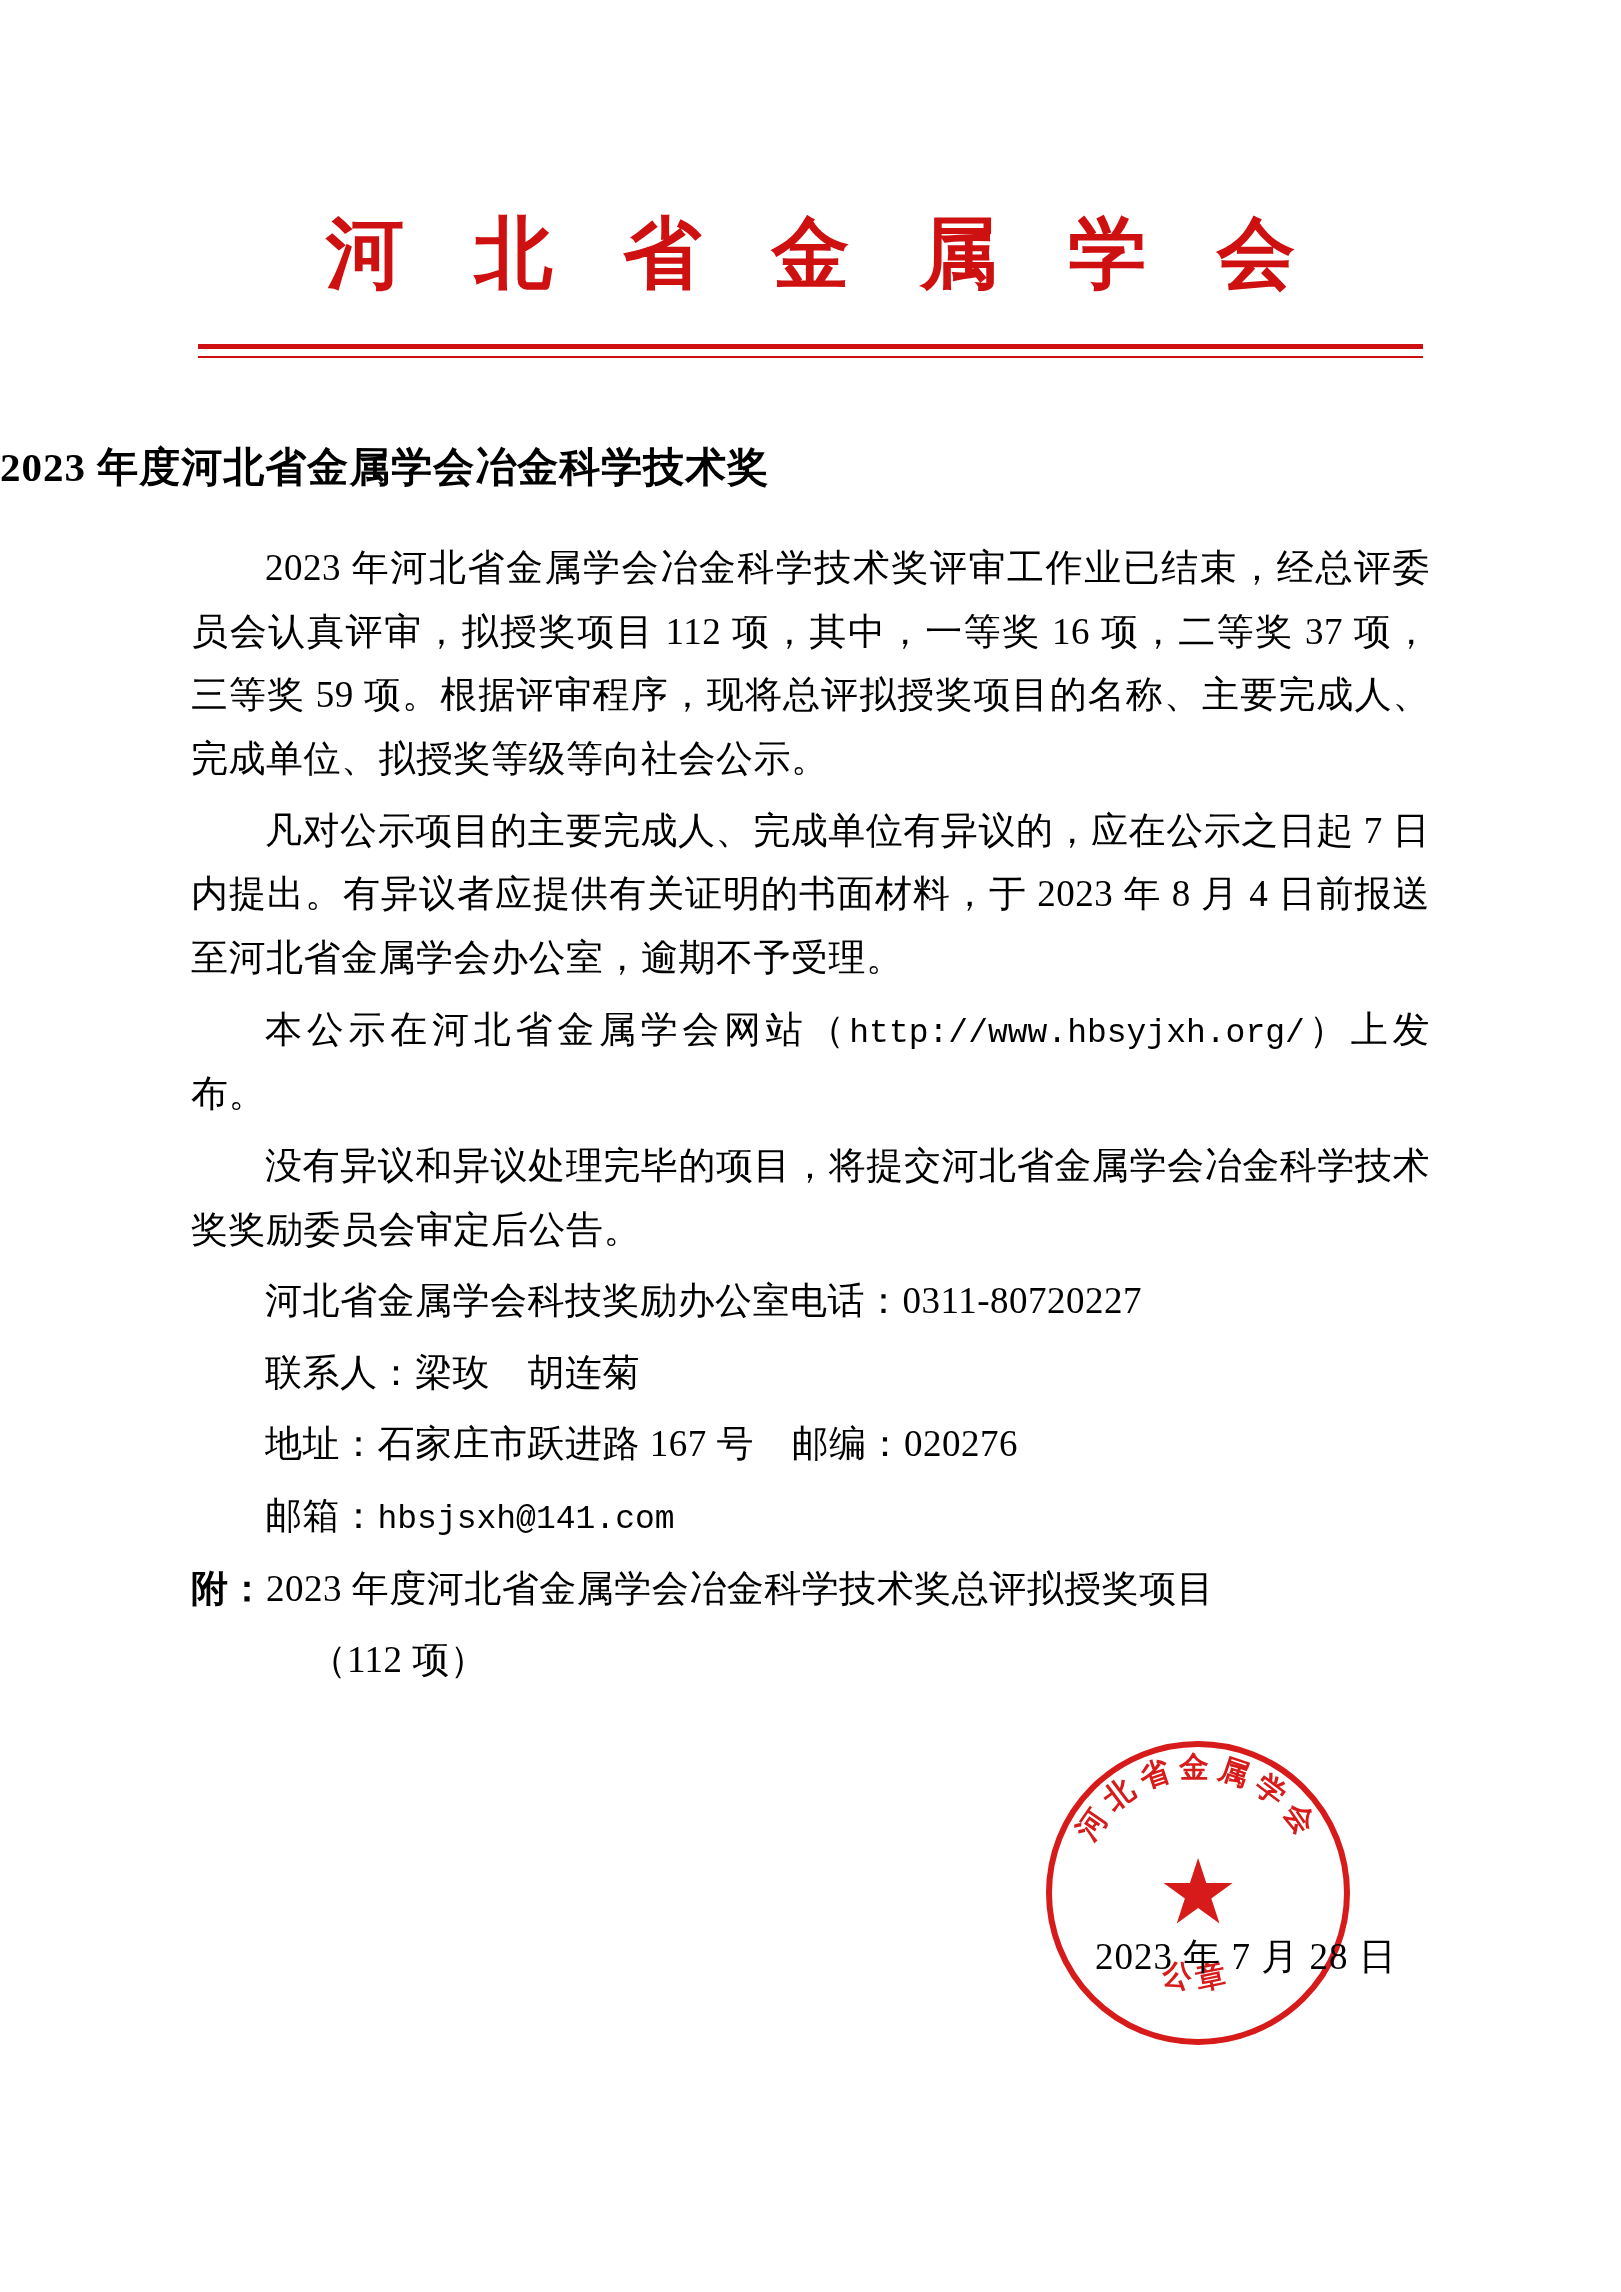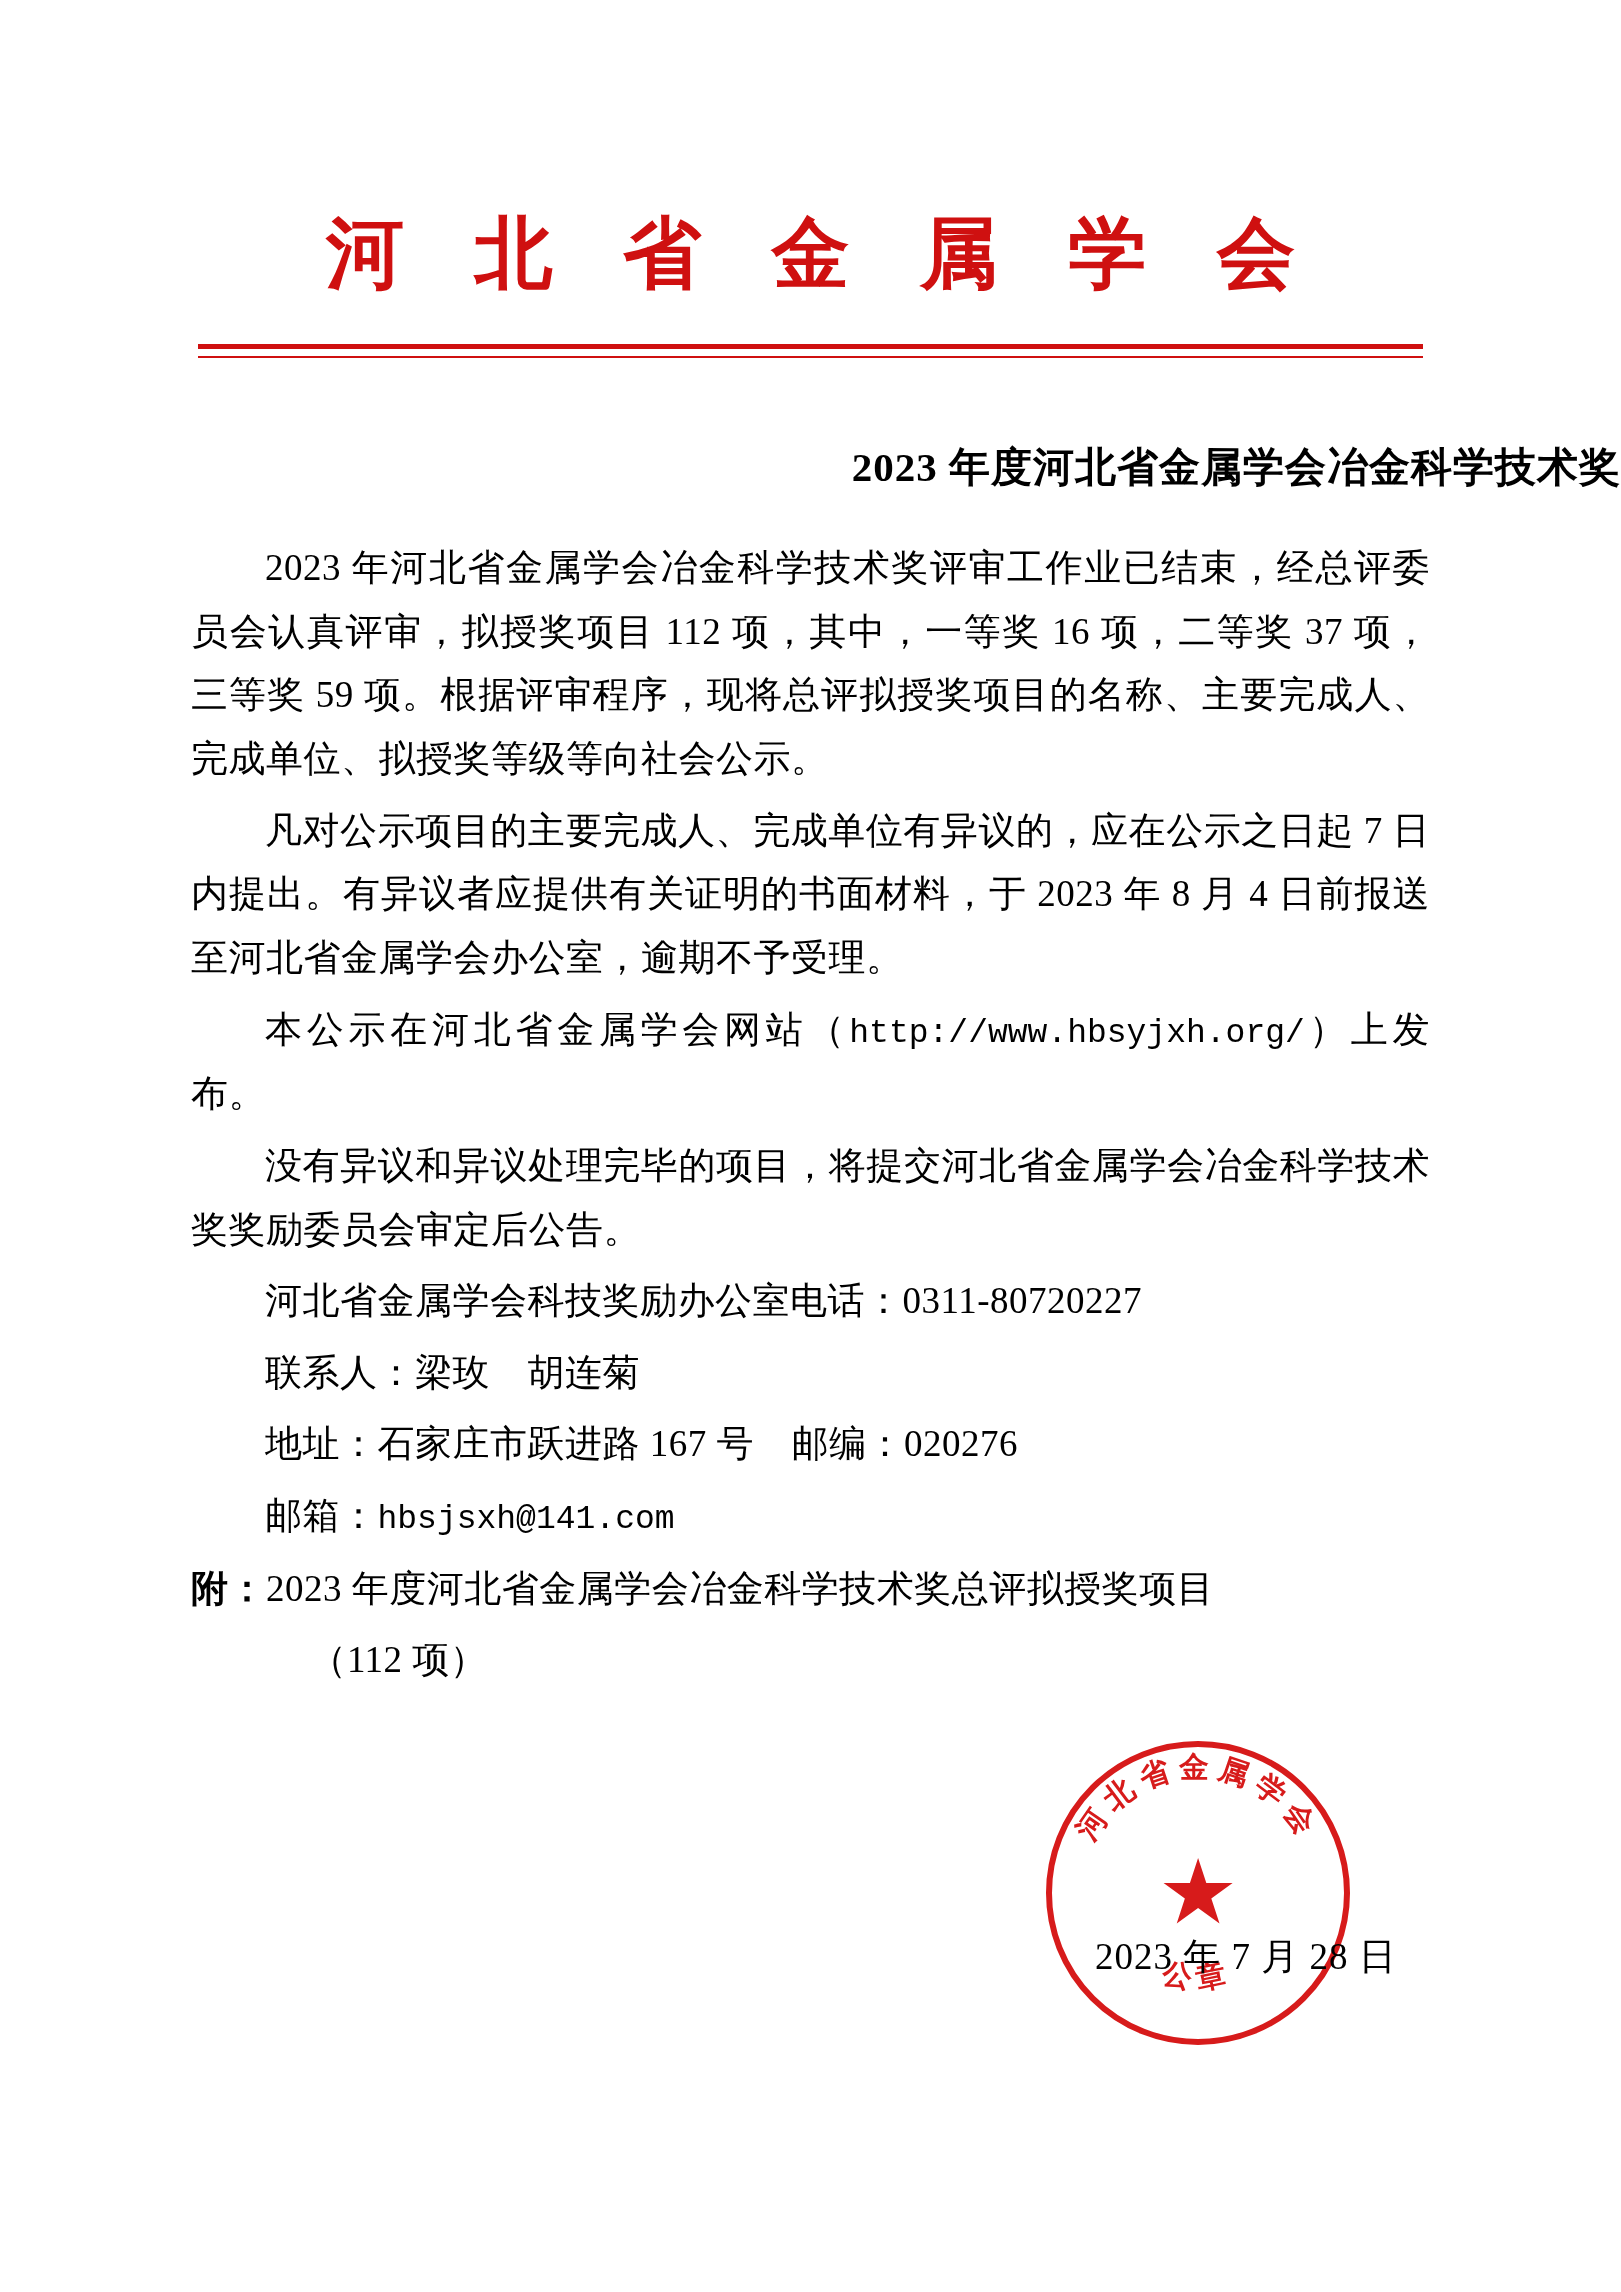--- a/index.html
+++ b/index.html
@@ -48,21 +48,21 @@
     height: 6.9px;
   }
   .rule-thin {
     height: 2px;
     background: #cf1010;
   }
 
   
   .doc-title {
     margin-top: 78px;
-    text-align: right;
+    text-align: left;
     font-size: 41px;
     font-weight: bold;
     line-height: 1.55;
     letter-spacing: 1px;
   }
   .doc-title div {
     white-space: nowrap;
   }
 
   

